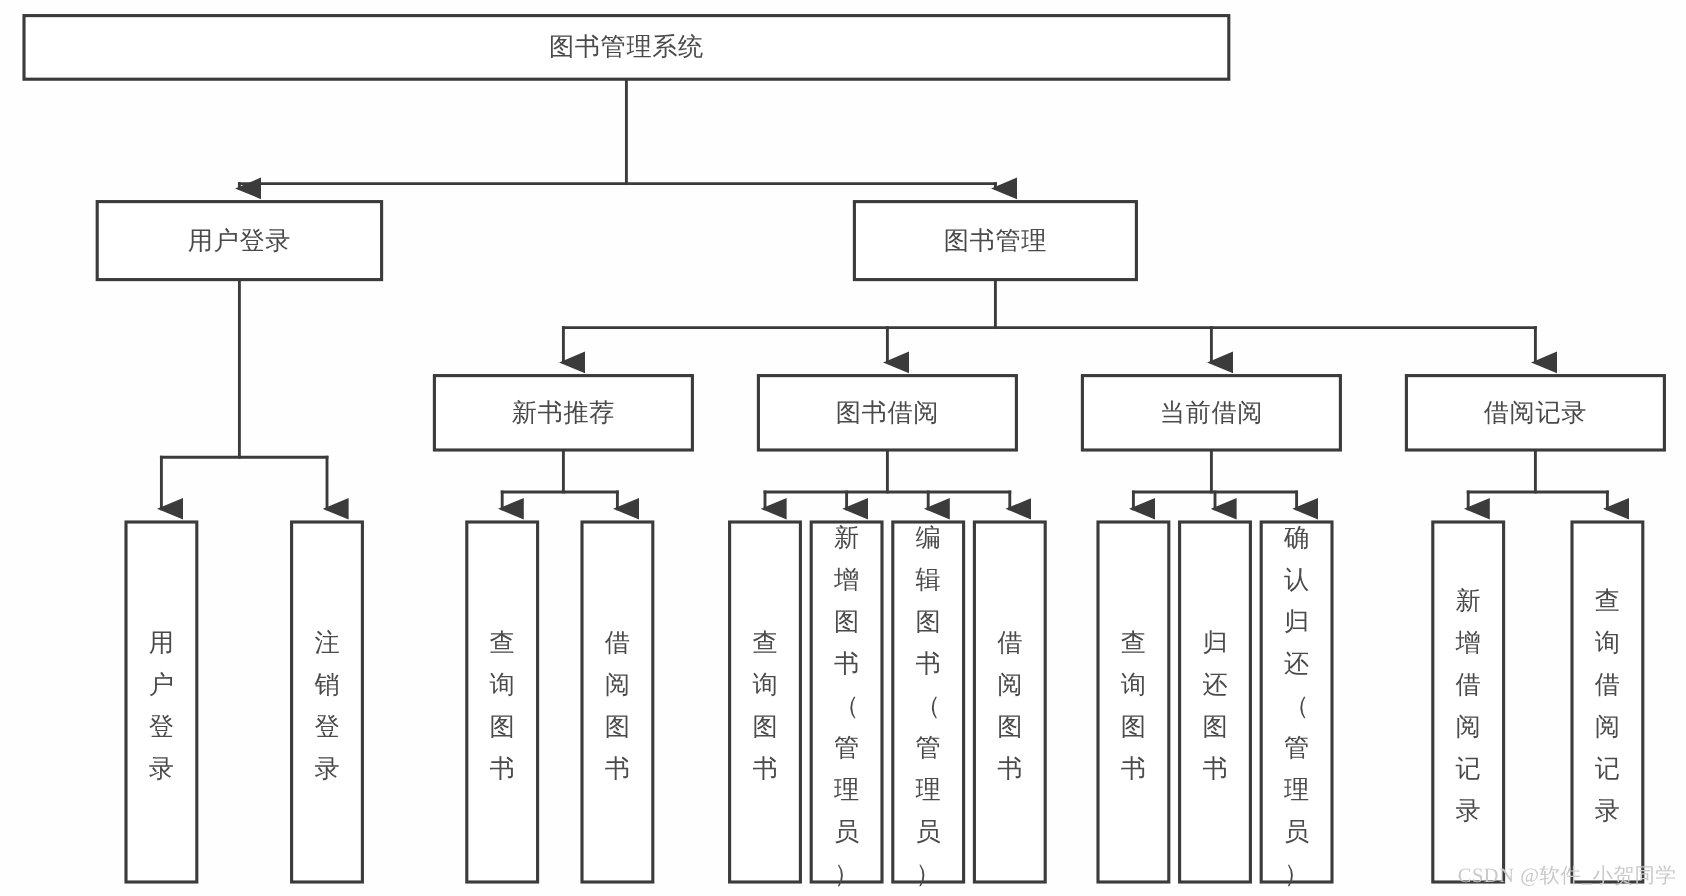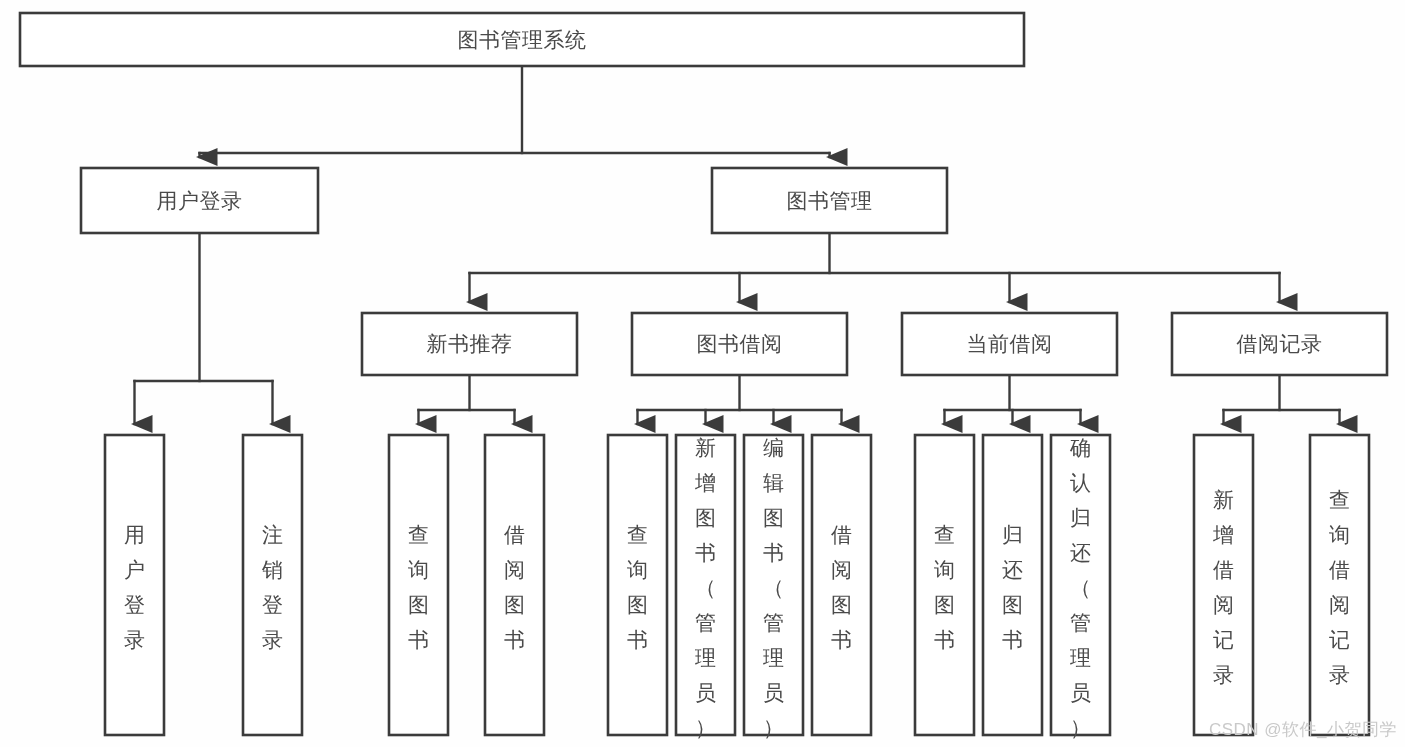--- a/index.html
+++ b/index.html
@@ -25,21 +25,21 @@
   .leaf-label{
     font-family:"DejaVu Sans","Liberation Sans",sans-serif;
     fill:#4a4a4a;
     font-size:21px;
     text-anchor:middle;
     letter-spacing:0px;
   }
   .watermark{
     position:absolute;
     right:8px;bottom:6px;
-    font-family:Liberation Sans, sans-serif;
+    font-family:Liberation Serif, serif;
     font-size:17px;
     color:#c9c9c9;
     white-space:nowrap;
     user-select:none;
     letter-spacing:0.5px;
   }
 </style>
 </head>
 <body>
 

